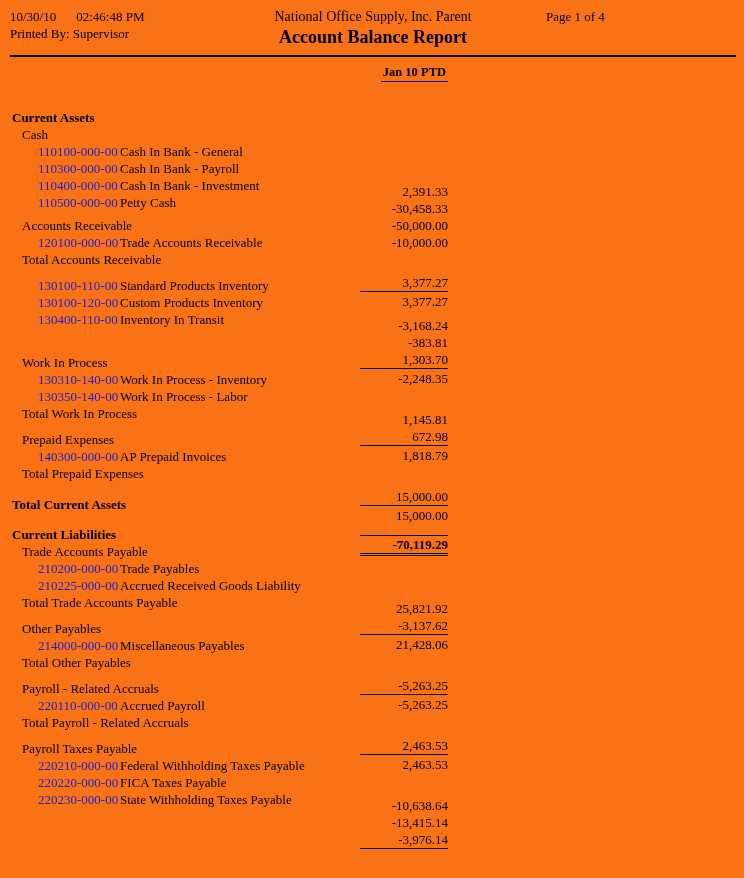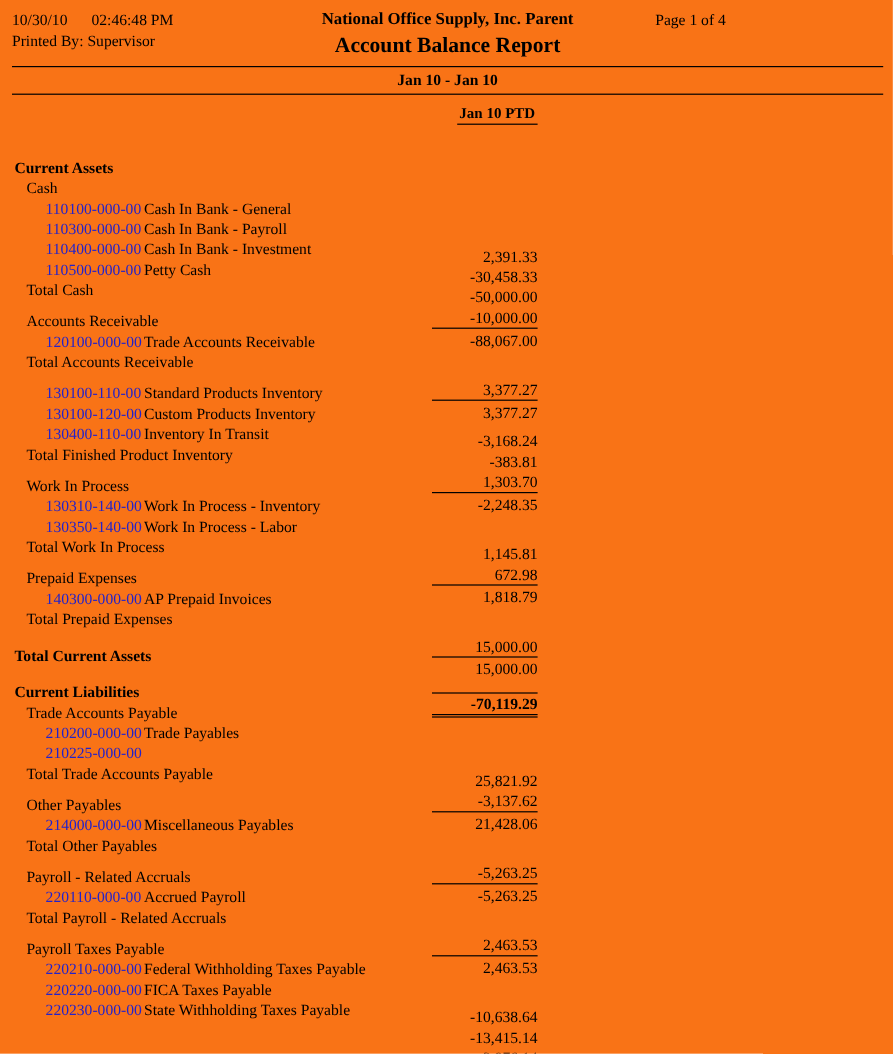--- a/index.html
+++ b/index.html
@@ -11,21 +11,21 @@
     overflow:hidden;
   }
   .page { position:relative; width:744px; height:878px; padding:8px 8px 0 10px; overflow:hidden; background:#f97316; }
 
   
   .hdr { display:flex; align-items:flex-start; }
   .hdr-left { width:190px; font-size:13px; line-height:17px; }
   .hdr-left .time { margin-left:20px; }
   .hdr-center { flex:1; text-align:center; }
   .hdr-right { width:190px; font-size:13px; line-height:17px; }
-  .company { font-weight:bold; font-size:14px; line-height:17px; }
+  .company { font-weight:normal; font-size:14px; line-height:17px; }
   .title { font-weight:bold; font-size:18px; line-height:24px; }
   .hrule { border-top:1px solid #000; margin:0; }
   .hrule.top { margin-top:6px; }
   .period { text-align:center; font-weight:bold; font-size:13px; line-height:22px; }
 
   
   .body { position:relative; width:438px; margin-top:4px; }
   .colhead-row { position:relative; height:22px; margin-top:6px; margin-bottom:24px; }
   .colhead {
     position:absolute; right:0; top:2px;
@@ -64,21 +64,20 @@
       <div>Printed By: Supervisor</div>
     </div>
     <div class="hdr-center">
       <div class="company">National Office Supply, Inc. Parent</div>
       <div class="title">Account Balance Report</div>
     </div>
     <div class="hdr-right">Page 1 of  4</div>
   </div>
 
   <div class="hrule top"></div>
-  <div class="period">Jan 10 - Jan 10</div>
   <div class="hrule"></div>
 
   <div class="body">
     <div class="colhead-row">
       <span class="colhead">Jan 10 PTD</span>
     </div>
     <div id="rows">
         <div class="row section">
           <span class="label">Current Assets</span>
         </div>
@@ -98,24 +97,20 @@
         <div class="row account">
           <span class="num">110400-000-00</span>
           <span class="desc">Cash In Bank - Investment</span>
           <span class="amt">-50,000.00</span>
         </div>
         <div class="row account">
           <span class="num">110500-000-00</span>
           <span class="desc">Petty Cash</span>
           <span class="amt">-10,000.00</span>
         </div>
-        <div class="row total">
-          <span class="label">Total Cash</span>
-          <span class="amt">-88,067.00</span>
-        </div>
         <div class="row spacer"></div>
         <div class="row group">
           <span class="label">Accounts Receivable</span>
         </div>
         <div class="row account">
           <span class="num">120100-000-00</span>
           <span class="desc">Trade Accounts Receivable</span>
           <span class="amt">3,377.27</span>
         </div>
         <div class="row total">
@@ -132,21 +127,20 @@
           <span class="num">130100-120-00</span>
           <span class="desc">Custom Products Inventory</span>
           <span class="amt">-383.81</span>
         </div>
         <div class="row account">
           <span class="num">130400-110-00</span>
           <span class="desc">Inventory In Transit</span>
           <span class="amt">1,303.70</span>
         </div>
         <div class="row total">
-          <span class="label">Total Finished Product Inventory</span>
           <span class="amt">-2,248.35</span>
         </div>
         <div class="row spacer"></div>
         <div class="row group">
           <span class="label">Work In Process</span>
         </div>
         <div class="row account">
           <span class="num">130310-140-00</span>
           <span class="desc">Work In Process - Inventory</span>
           <span class="amt">1,145.81</span>
@@ -185,20 +179,21 @@
         <div class="row group">
           <span class="label">Trade Accounts Payable</span>
         </div>
         <div class="row account">
           <span class="num">210200-000-00</span>
           <span class="desc">Trade Payables</span>
           <span class="amt">25,821.92</span>
         </div>
         <div class="row account">
           <span class="num">210225-000-00</span>
+          <span class="desc">Accrued Received Goods Liability</span>
           <span class="amt">-3,137.62</span>
         </div>
         <div class="row total">
           <span class="label">Total Trade Accounts Payable</span>
           <span class="amt">21,428.06</span>
         </div>
         <div class="row spacer"></div>
         <div class="row group">
           <span class="label">Other Payables</span>
         </div>

